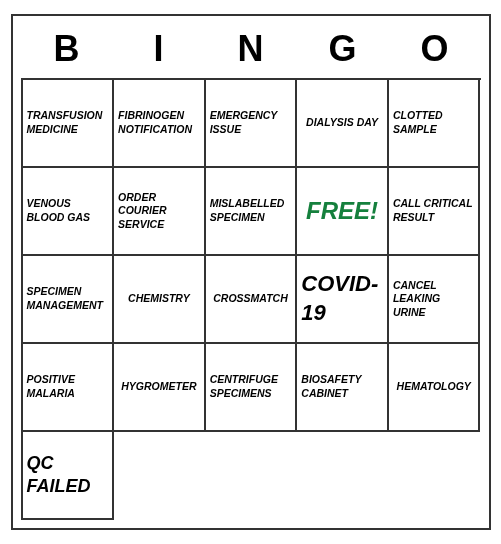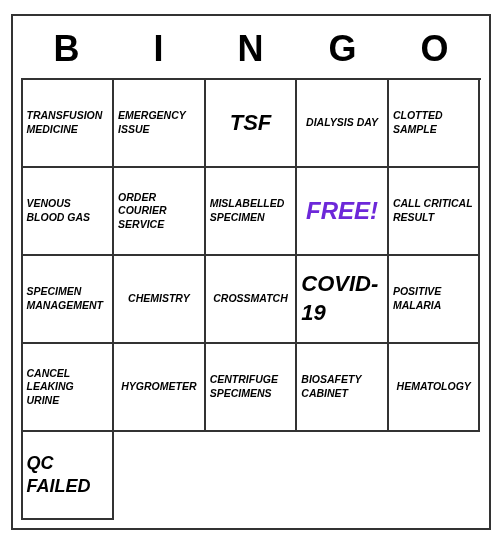--- a/index.html
+++ b/index.html
@@ -52,54 +52,54 @@
       text-transform: uppercase;
       font-style: italic;
     }
     .bingo-cell.large-text {
       font-size: 22px;
       font-weight: bold;
     }
     .bingo-cell.free {
       font-size: 24px;
       font-weight: bold;
-      color: #6d28d9;
+      color: #15803d;
     }
     .bingo-cell.qc-failed {
       font-size: 18px;
       font-weight: bold;
     }
   </style>
 </head>
 <body>
 
 <div class="bingo-card">
   <div class="bingo-header">
   <div class="bingo-header-cell">B</div>
       <div class="bingo-header-cell">I</div>
       <div class="bingo-header-cell">N</div>
       <div class="bingo-header-cell">G</div>
       <div class="bingo-header-cell">O</div>
     </div>
   <div class="bingo-grid">
   <div class="bingo-cell">TRANSFUSION MEDICINE</div>
+      <div class="bingo-cell">FIBRINOGEN NOTIFICATION</div>
       <div class="bingo-cell">EMERGENCY ISSUE</div>
-      <div class="bingo-cell large-text">TSF</div>
       <div class="bingo-cell">DIALYSIS DAY</div>
       <div class="bingo-cell">CLOTTED SAMPLE</div>
       <div class="bingo-cell">VENOUS BLOOD GAS</div>
       <div class="bingo-cell">ORDER COURIER SERVICE</div>
       <div class="bingo-cell">MISLABELLED SPECIMEN</div>
       <div class="bingo-cell free">Free!</div>
       <div class="bingo-cell">CALL CRITICAL RESULT</div>
       <div class="bingo-cell">SPECIMEN MANAGEMENT</div>
       <div class="bingo-cell">CHEMISTRY</div>
       <div class="bingo-cell">CROSSMATCH</div>
       <div class="bingo-cell large-text">COVID-19</div>
+      <div class="bingo-cell">CANCEL LEAKING URINE</div>
       <div class="bingo-cell">POSITIVE MALARIA</div>
-      <div class="bingo-cell">CANCEL LEAKING URINE</div>
       <div class="bingo-cell">HYGROMETER</div>
       <div class="bingo-cell">CENTRIFUGE SPECIMENS</div>
       <div class="bingo-cell">BIOSAFETY CABINET</div>
       <div class="bingo-cell">HEMATOLOGY</div>
       <div class="bingo-cell qc-failed">QC FAILED</div>
     </div>
 </div>
 
 </body></html>

